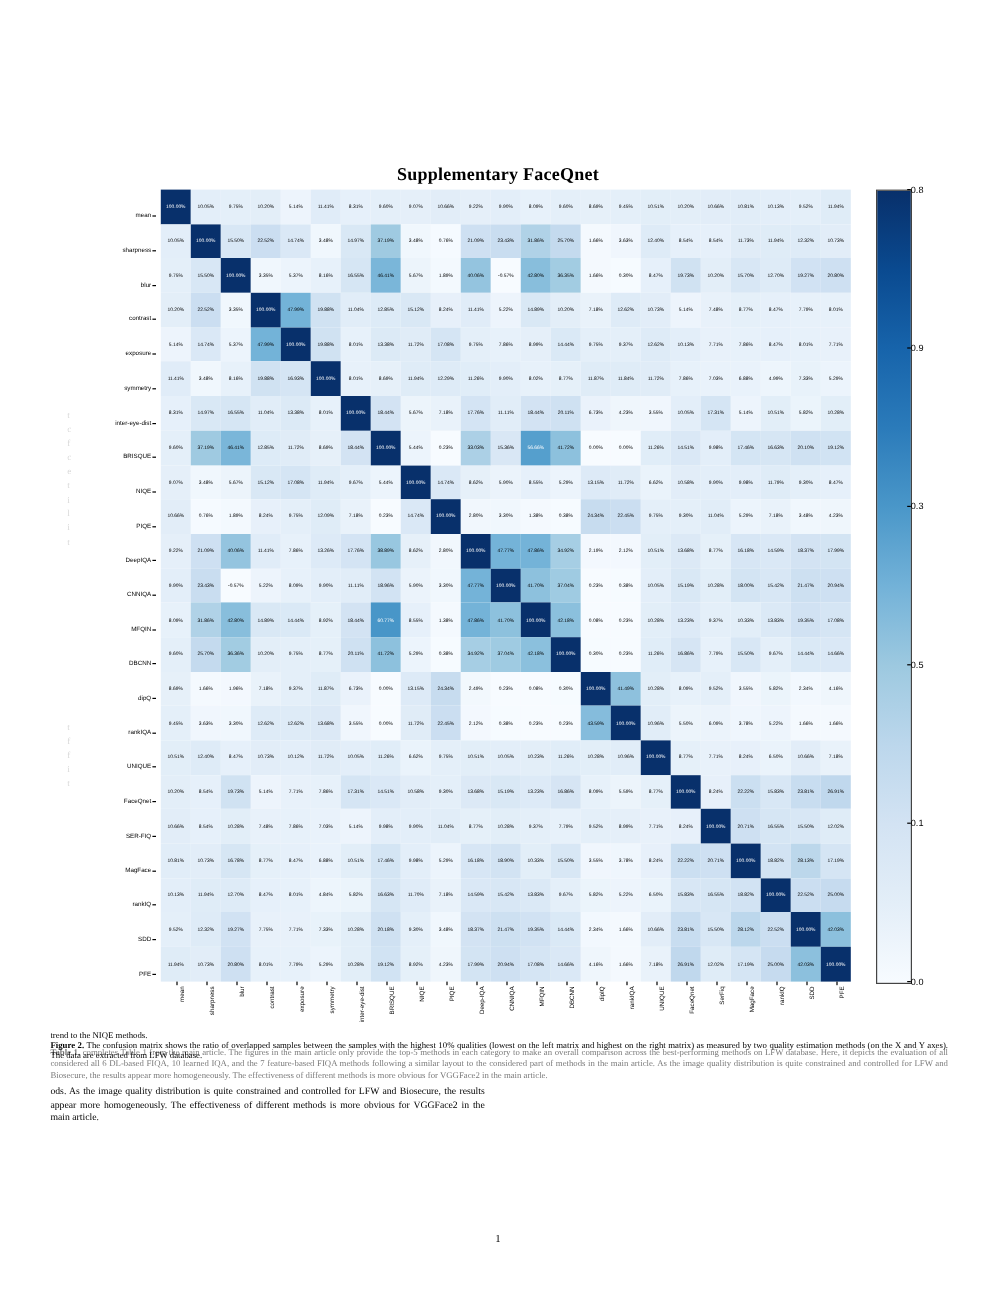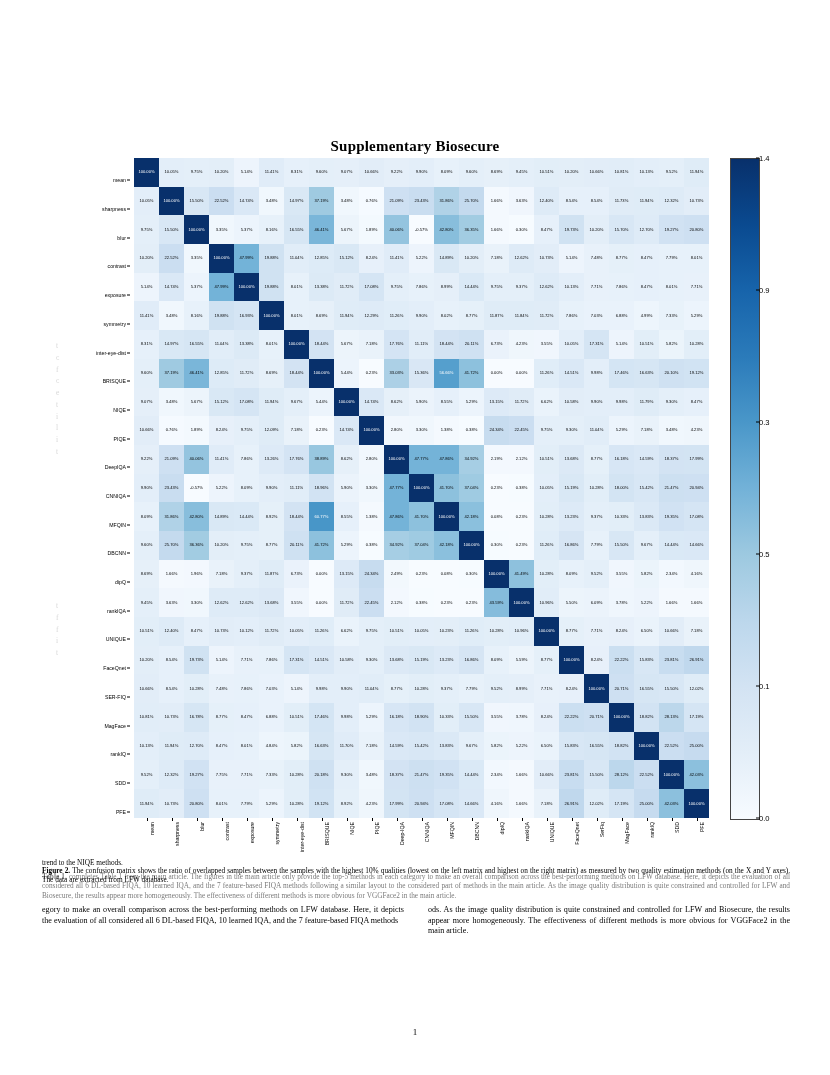--- a/index.html
+++ b/index.html
@@ -154,21 +154,21 @@
     gap:24px;
     font-size:8.1px;
     line-height:1.32;
   }
   .cols .col { width:362px; text-align:justify; }
   .hidden-overlay { position:absolute; opacity:0.55; }
 </style>
 </head>
 <body>
 
-<div class="page-title">Supplementary Biosecure</div>
+<div class="page-title">Supplementary FaceQnet</div>
 
 <div class="ghost-col" style="left:56px; top:340px;">
   <div>t</div>
     <div>c</div>
     <div>f</div>
     <div>c</div>
     <div>e</div>
     <div>t</div>
     <div>i</div>
     <div>l</div>
@@ -860,21 +860,21 @@
       <div class="xlabel" style="left: 514.5px;">rankIQ</div>
       <div class="xtick" style="left: 512.5px;"></div>
       <div class="xlabel" style="left: 539.5px;">SDD</div>
       <div class="xtick" style="left: 537.5px;"></div>
       <div class="xlabel" style="left: 564.5px;">PFE</div>
       <div class="xtick" style="left: 562.5px;"></div>
     </div>
 
   <div class="colorbar"></div>
   <div id="cb-ticks">
-      <div class="cb-tick" style="top: 8px;">1.4</div>
+      <div class="cb-tick" style="top: 8px;">0.8</div>
       <div class="cb-tickmark" style="top: 8px;"></div>
       <div class="cb-tick" style="top: 140px;">0.9</div>
       <div class="cb-tickmark" style="top: 140px;"></div>
       <div class="cb-tick" style="top: 272px;">0.3</div>
       <div class="cb-tickmark" style="top: 272px;"></div>
       <div class="cb-tick" style="top: 404px;">0.5</div>
       <div class="cb-tickmark" style="top: 404px;"></div>
       <div class="cb-tick" style="top: 536px;">0.1</div>
       <div class="cb-tickmark" style="top: 536px;"></div>
       <div class="cb-tick" style="top: 668px;">0.0</div>
@@ -888,17 +888,16 @@
 
 <div class="caption2" style="top:866px;">
   <b>Figure 2.</b><span> The confusion matrix shows the ratio of overlapped samples between the samples with the highest 10% qualities (lowest on the left matrix and highest on the right matrix) as measured by two quality estimation methods (on the X and Y axes). The data are extracted from LFW database.</span>
 </div>
 
 <div class="caption2 hidden-overlay" style="top:872px;">
   <b>Table 1.</b><span> completes Table 1 from the main article. The figures in the main article only provide the top-5 methods in each category to make an overall comparison across the best-performing methods on LFW database. Here, it depicts the evaluation of all considered all 6 DL-based FIQA, 10 learned IQA, and the 7 feature-based FIQA methods following a similar layout to the considered part of methods in the main article. As the image quality distribution is quite constrained and controlled for LFW and Biosecure, the results appear more homogeneously. The effectiveness of different methods is more obvious for VGGFace2 in the main article.</span>
 </div>
 
 <div class="cols">
-  <div class="col">egory to make an overall comparison across the best-performing methods on LFW database. Here, it depicts the evaluation of all considered all 6 DL-based FIQA, 10 learned IQA, and the 7 feature-based FIQA methods</div>
   <div class="col">ods. As the image quality distribution is quite constrained and controlled for LFW and Biosecure, the results appear more homogeneously. The effectiveness of different methods is more obvious for VGGFace2 in the main article.</div>
 </div>
 
 <div class="page-number">1</div>
 
 </body></html>

